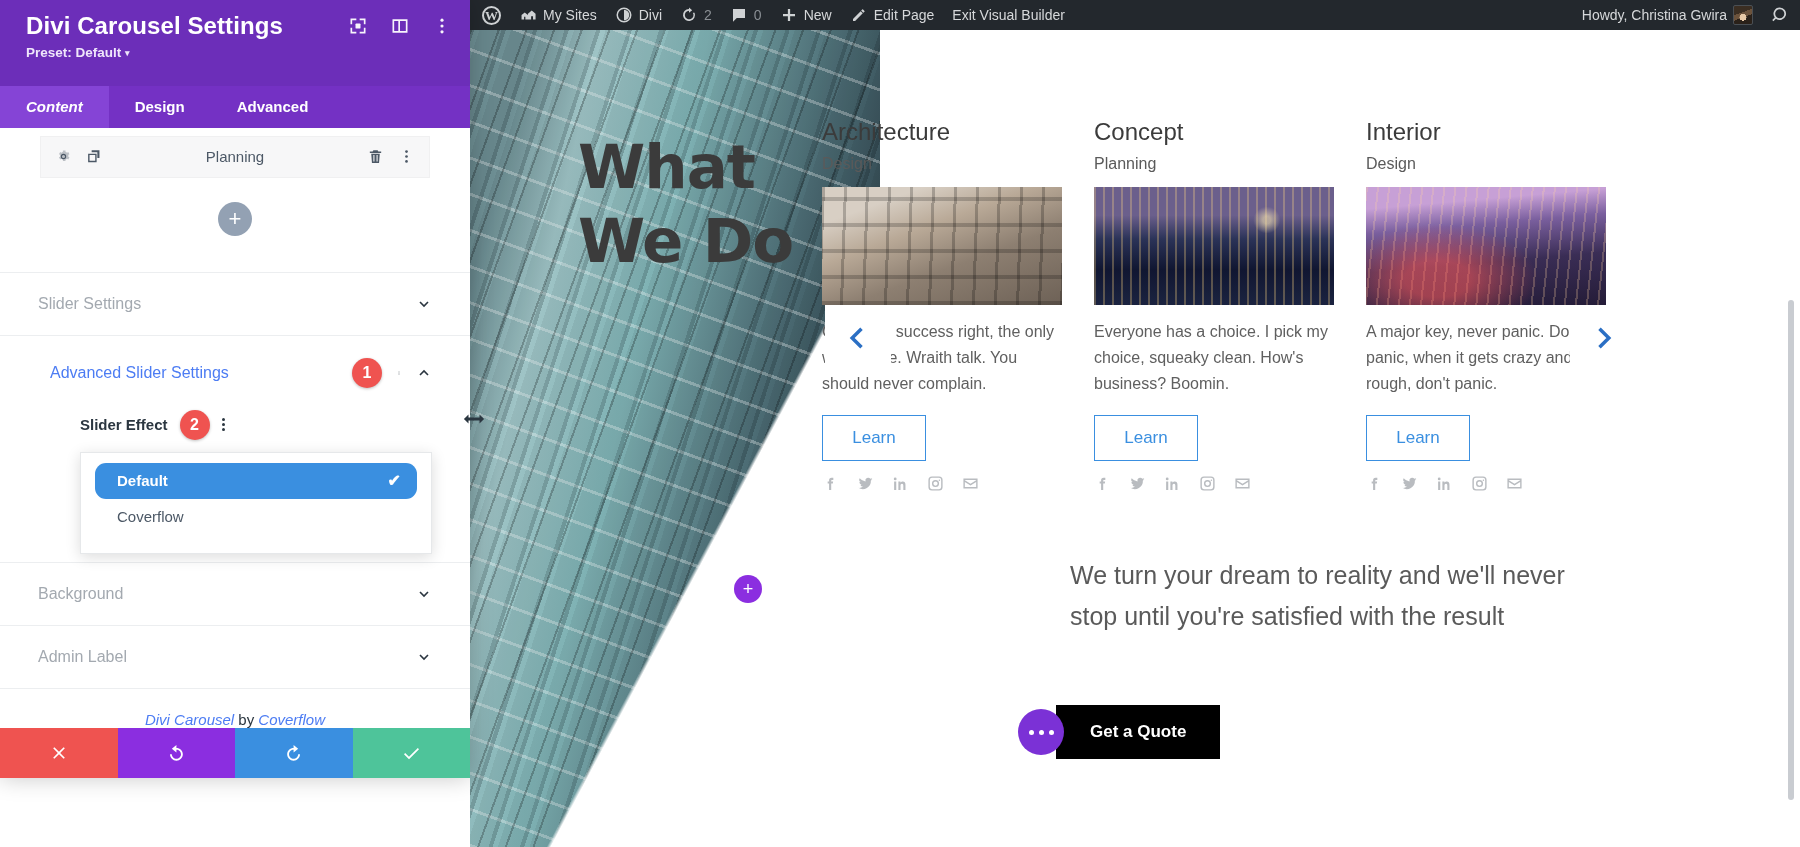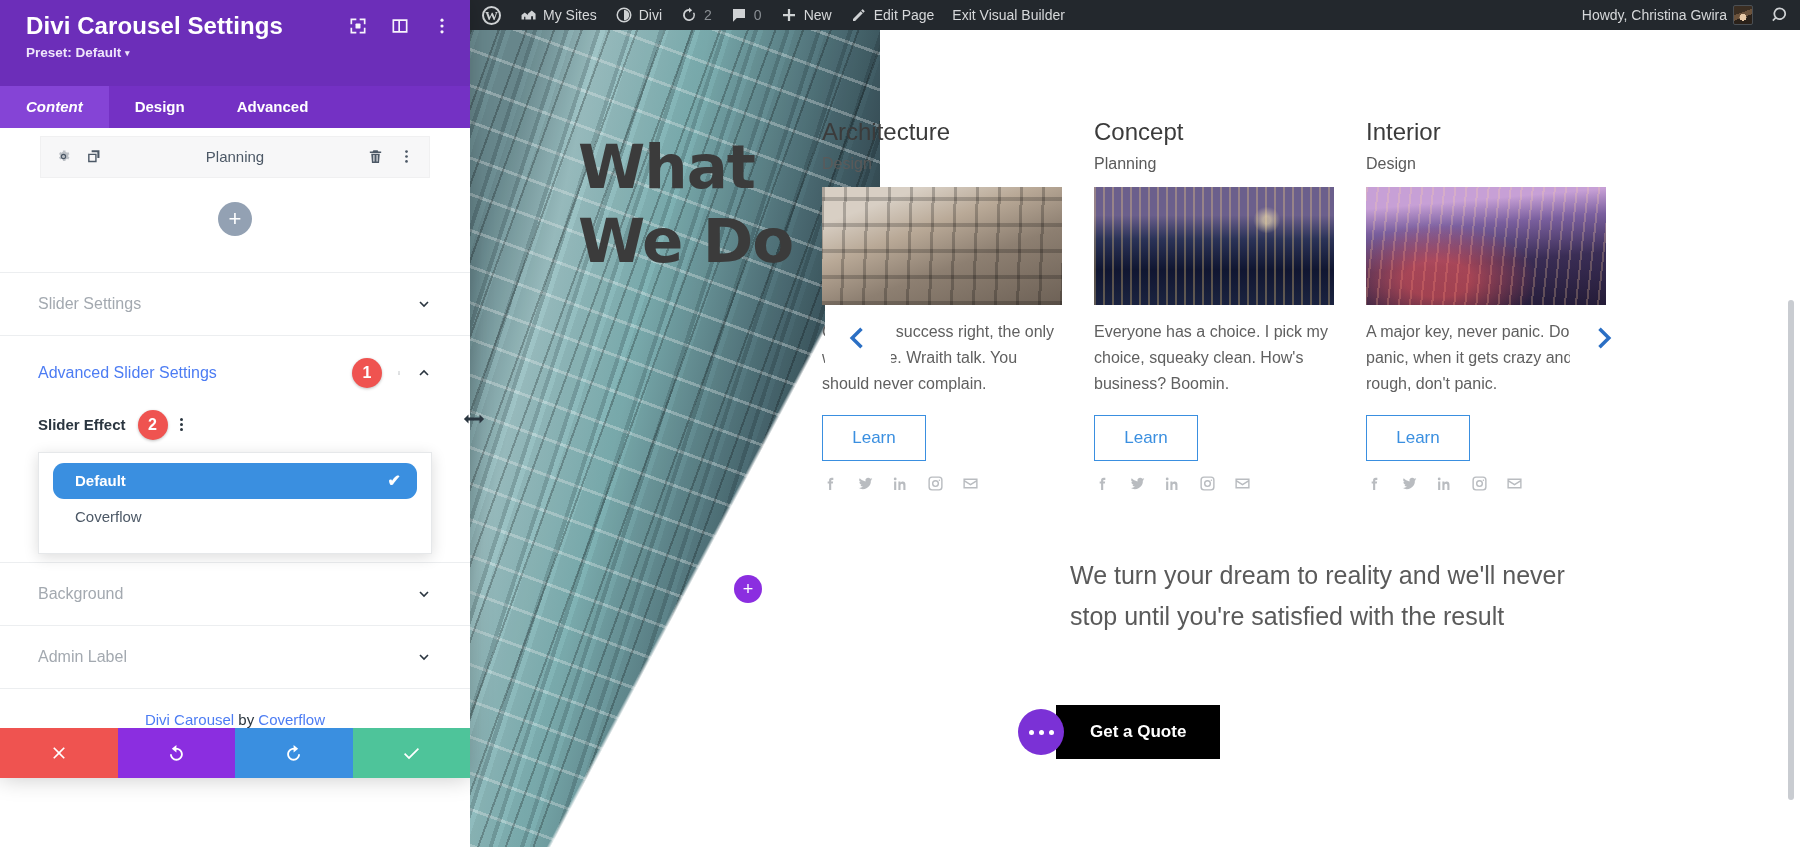--- a/index.html
+++ b/index.html
@@ -98,38 +98,38 @@
     font-size: 22px; line-height: 1; cursor: pointer;
   }
   .add-label { font-size: 16px; color: #6b7785; }
 
   .accordion {
     border-top: 1px solid #eceef0;
     padding: 22px 38px; display: flex; align-items: center;
     cursor: pointer; position: relative;
   }
   .accordion .acc-title { font-size: 16px; color: #a3a9b0; flex: 1 1 auto; }
-  .accordion.open .acc-title { color: #4c7cf3; }
+  .accordion.open .acc-title { color: #4c7cf3; margin-left: 12px; }
   .chev {
     width: 16px; height: 16px; color: #2b3640;
   }
   .chev svg { width: 100%; height: 100%; stroke: #2b3640; fill: none; stroke-width: 2.4; }
 
   .badge {
     width: 30px; height: 30px; border-radius: 50%;
     background: #ef5350; color: #fff; font-size: 16px; font-weight: bold;
     display: inline-flex; align-items: center; justify-content: center;
     box-shadow: 0 1px 3px rgba(0,0,0,.25);
   }
   .acc-dots {
     margin-left: 14px; width: 6px; color: #2b3640; font-size: 14px;
     line-height: 4px; text-align: center; letter-spacing: 0;
   }
 
-  .field-wrap { padding: 0 38px; position: relative; }
+  .field-wrap { padding: 0 38px; position: relative; margin-left: 42px; }
   .field-label-row { display: flex; align-items: center; gap: 12px; }
   .field-label { font-size: 15px; font-weight: bold; color: #2b3640; }
   .dots-v {
     display: inline-flex; flex-direction: column; gap: 2px; cursor: pointer;
   }
   .dots-v i { width: 3px; height: 3px; background: #2b3640; border-radius: 50%; display:block; }
 
   .dropdown {
     margin-top: 12px; background: #fff; border: 1px solid #e6e8ea;
     box-shadow: 0 3px 14px rgba(0,0,0,.14); padding: 10px 0 18px 0;
@@ -141,21 +141,21 @@
     margin: 0 14px;
     border-radius: 11px;
   }
   .dd-option.selected { background: #3a8fe0; color: #fff; font-weight: bold; }
   .dd-check { margin-left: auto; font-size: 16px; }
 
   .footer-credit {
     text-align: center; padding: 22px 0; font-size: 15px; color: #2b3640;
     border-top: 1px solid #eceef0;
   }
-  .footer-credit a { color: #4c7cf3; text-decoration: none; }
+  .footer-credit a { color: #4c7cf3; text-decoration: none; font-style: italic; }
 
   .panel-actions { display: flex; height: 52px; }
   .pa {
     flex: 1 1 0; display: flex; align-items: center; justify-content: center;
     color: #fff; cursor: pointer;
   }
   .pa svg { width: 20px; height: 20px; fill: #fff; }
   .pa.cancel { background: #ef5350; }
   .pa.undo   { background: #8b2ee0; }
   .pa.redo   { background: #3a8fe0; }

